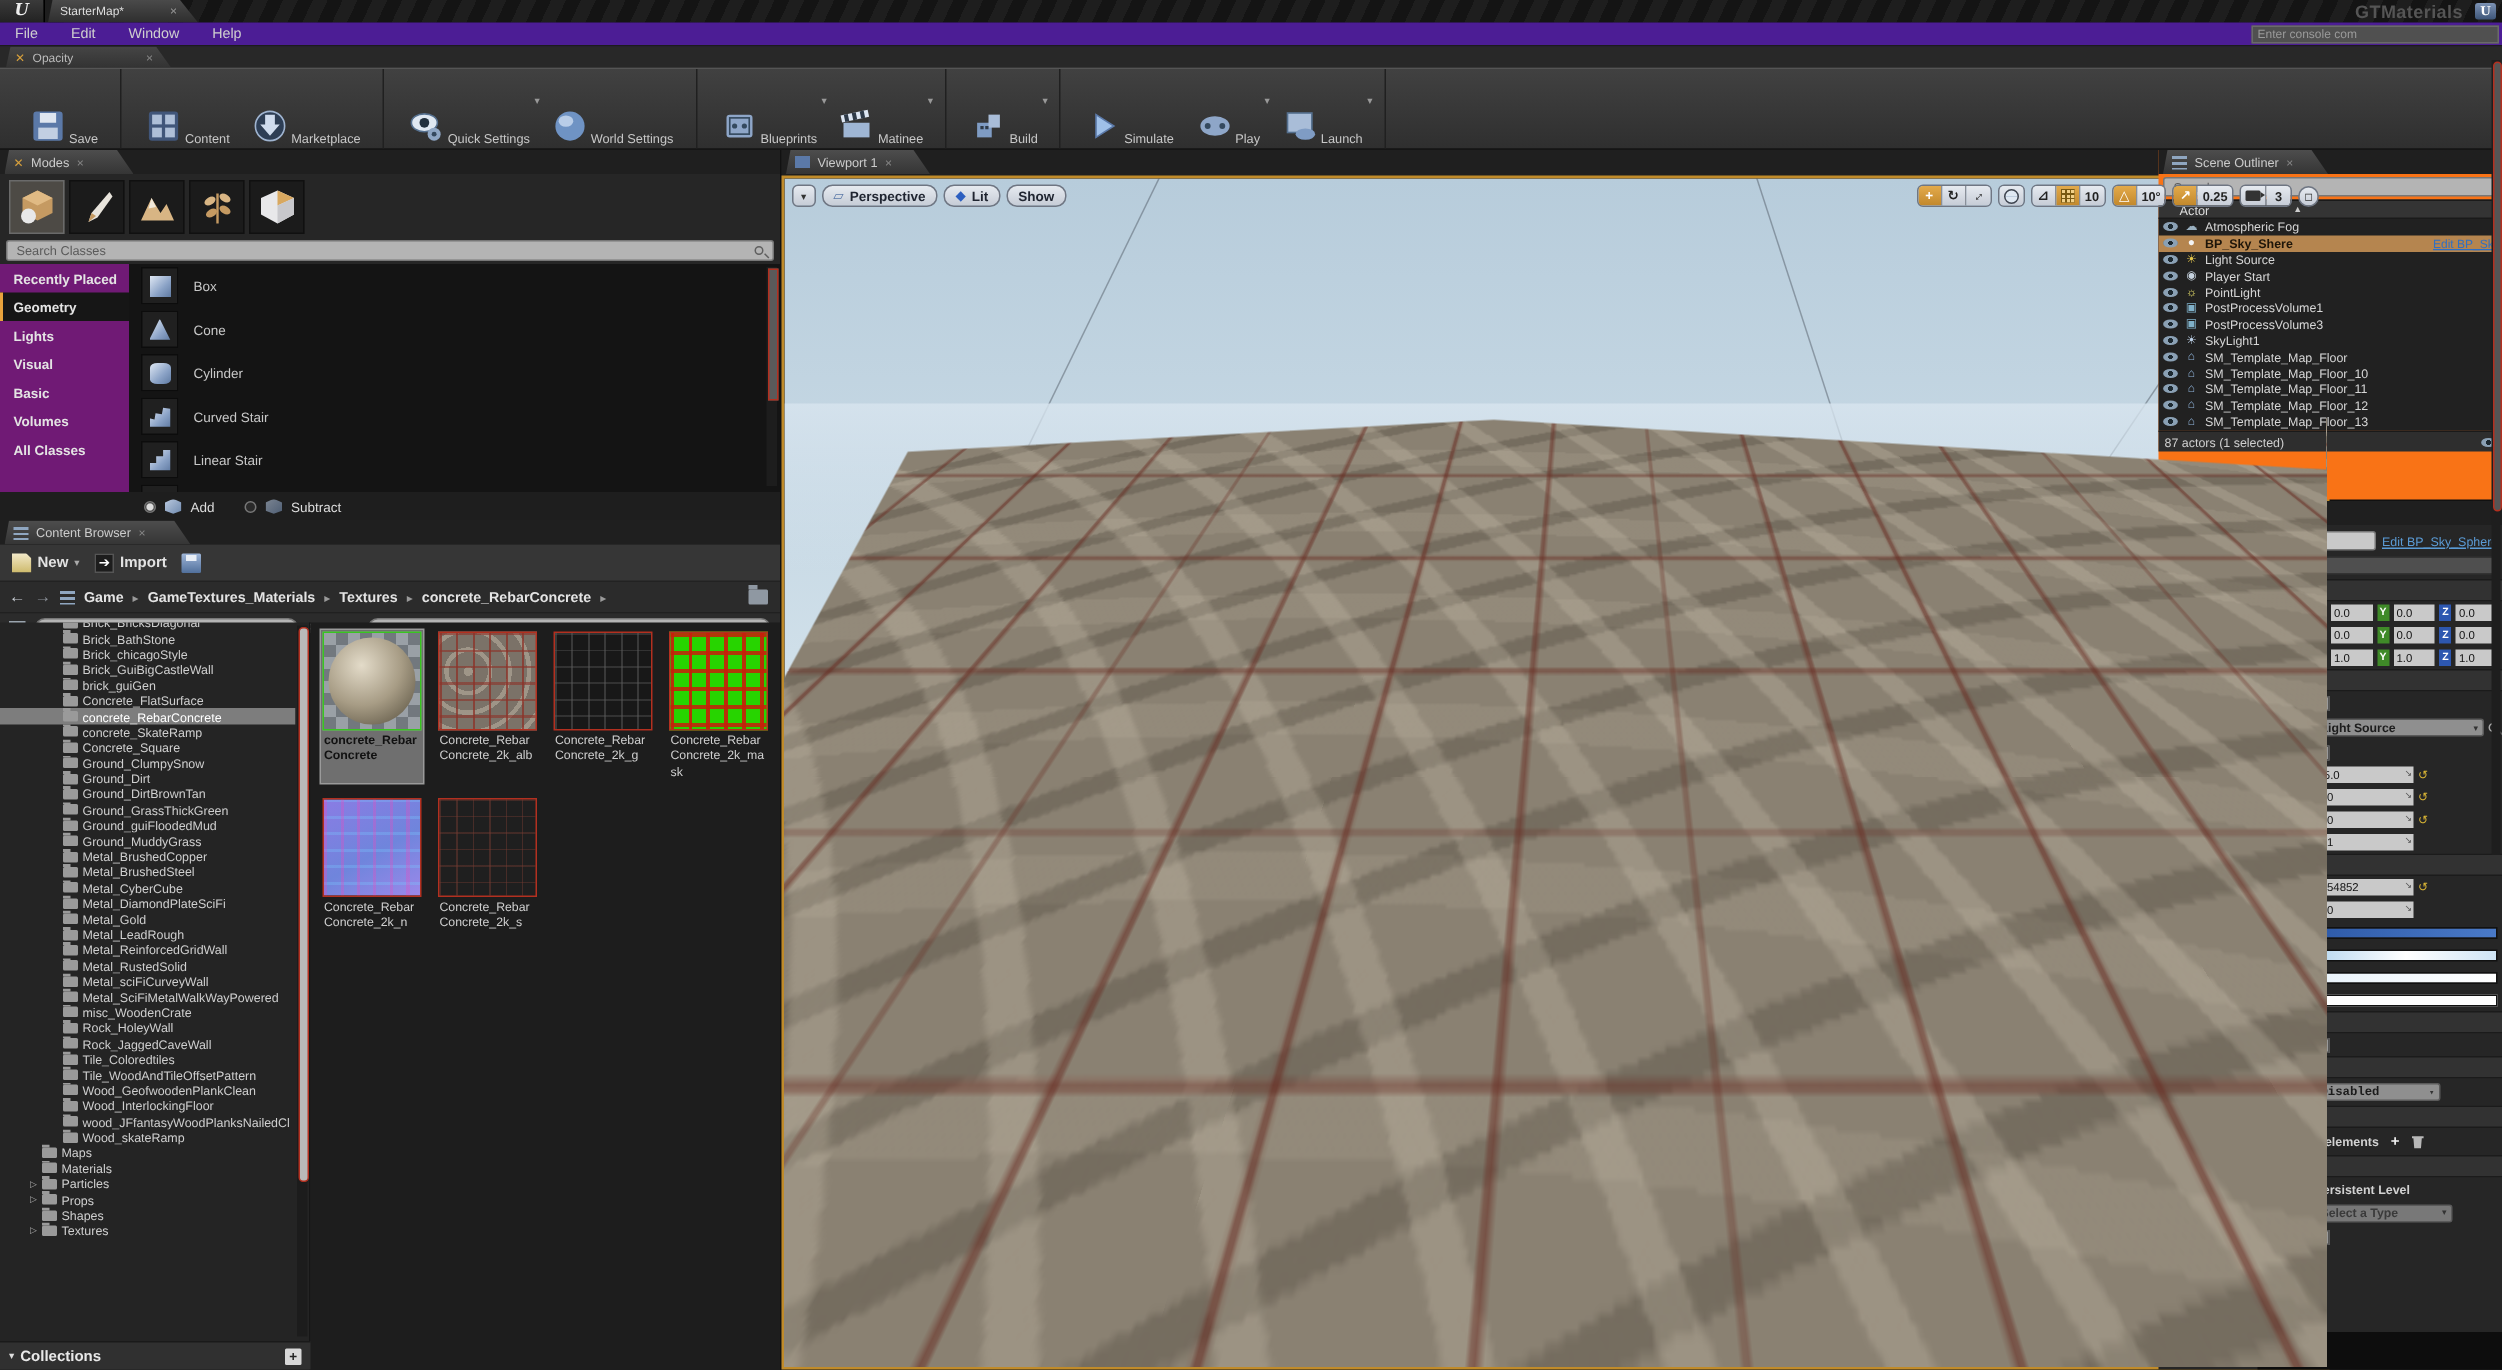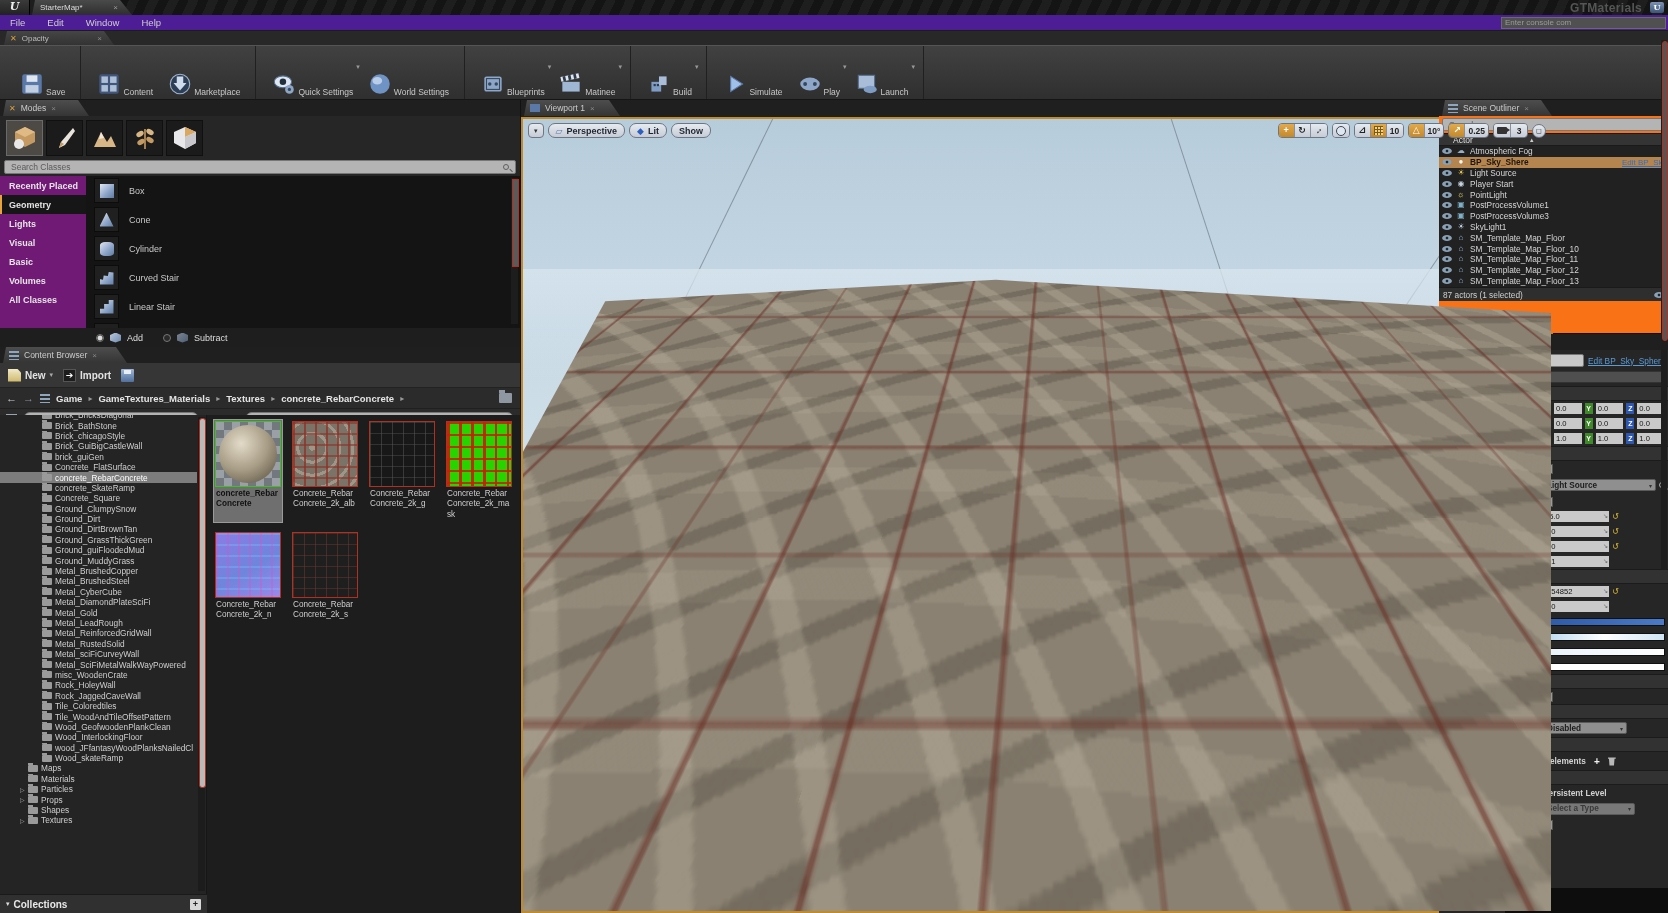--- a/index.html
+++ b/index.html
@@ -1217,21 +1217,21 @@
     <div class="lbl">Actor Hidden In Game</div>
     <div class="ctl">
         <span class="cb"></span>
       </div>
   </div>
 
   <div class="sec-head">
     <span class="sec-arrow">▾</span>
     <span>Input</span>
   </div>
-  <div class="prop" style="min-height:18px;">
+  <div class="prop" style="min-height:18px;font-family:Liberation Mono, monospace;">
     <div class="lbl">Auto Receive Input</div>
     <div class="ctl">
       <div class="dropdown" style="width:84px;">
         <span>Disabled</span>
         <span class="dc">▾</span>
       </div>
     </div>
   </div>
 
   <div class="sec-head">

